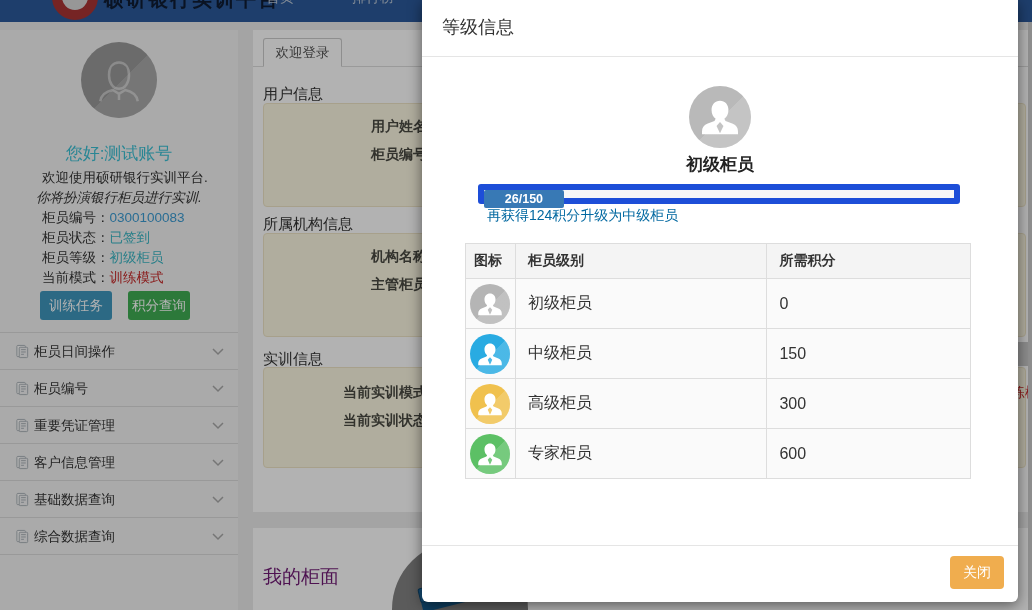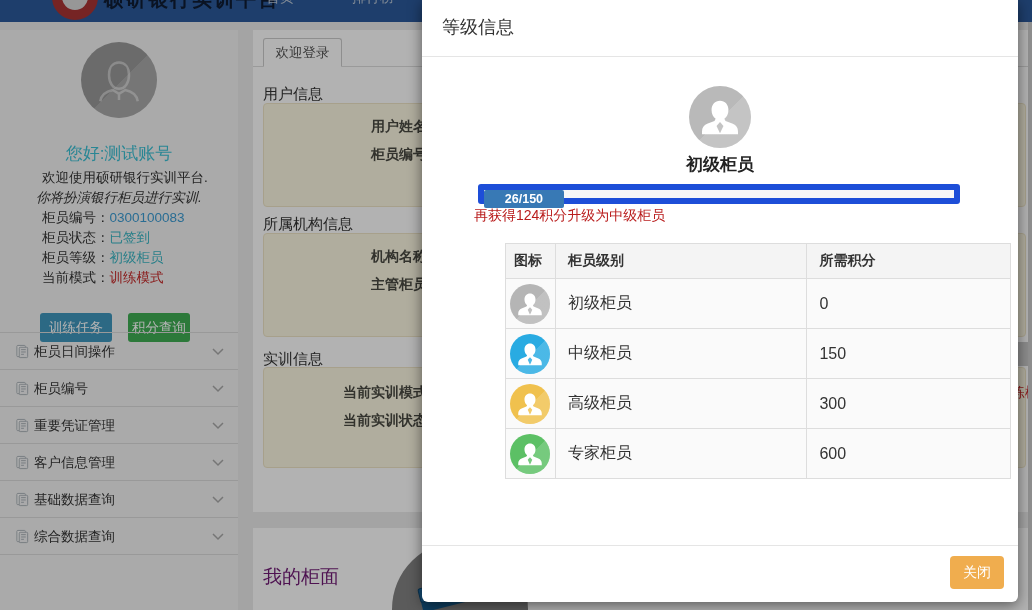--- a/index.html
+++ b/index.html
@@ -25,21 +25,21 @@
   .sheen::after { content:""; position:absolute; inset:0; border-radius:50%;
                   background:linear-gradient(135deg, transparent 52%, rgba(255,255,255,0.16) 52%); }
   .avatar-big svg { position:absolute; left:8px; top:8px; width:60px; height:60px; }
   .greeting { position:absolute; left:0; top:112px; width:100%; text-align:center;
               color:#3cc0d4; font-size:17px; }
   .welcome { position:absolute; left:0; width:100%; text-align:center; font-size:13.5px; color:#333; }
   .welcome.w1 { top:139px;padding-left:12px; } .welcome.w2 { top:159px;font-style:italic; }
   .info-list { position:absolute; left:42px; top:178px; font-size:13.5px; line-height:20px; }
   .info-row span { vertical-align:top; }
   .side-btn { position:absolute; top:261px; height:29px; border:none; border-radius:3px;
-              color:#fff; font-size:13.5px; font-family:inherit; cursor:pointer;margin-top:22px; }
+              color:#fff; font-size:13.5px; font-family:inherit; cursor:pointer; }
   .side-btn.b1 { left:40px; width:72px; }
   .side-btn.b2 { left:128px; width:62px; }
   .menu { position:absolute; left:0; top:302px; width:238px; border-top:1px solid #dcdcdc; }
   .menu-item { position:relative; height:37px; border-bottom:1px solid #dcdcdc; font-size:13.5px;
                line-height:37px; cursor:pointer; }
   .menu-item .doc { position:absolute; left:15px; top:11px; width:15px; height:15px; }
   .menu-item .mlabel { position:absolute; left:34px; }
   .menu-item .chev { position:absolute; right:14px; top:15px; width:12px; height:8px; }
 
   
@@ -78,22 +78,22 @@
   .modal-body { position:absolute; left:0; top:57px; right:0; bottom:57px; }
   .avatar-mid { position:absolute; left:267px; top:29px; width:62px; height:62px; border-radius:50%;
                 background:#b9b9b9; overflow:hidden; }
   .avatar-mid svg { position:absolute; left:5px; top:5px; width:52px; height:52px; }
   .level-name { position:absolute; left:0; top:96px; width:100%; text-align:center;
                 font-size:17px; font-weight:bold; color:#222; }
   .progress { position:absolute; left:56px; right:58px; top:127px; height:20px;
               background:#f7f7f7; border:6px solid #1d4ed8; border-radius:3px; }
   .progress-fill { height:18px; border-radius:2px; text-align:center; line-height:18px;
                    color:#fff; font-size:12.5px; font-weight:bold; }
-  .progress-hint { position:absolute; left:52px; top:150px; font-size:14px; color:#b91c1c; }
-  table.levels { position:absolute; left:43px; top:186px; width:506px; border-collapse:collapse;margin-left:40px; }
+  .progress-hint { position:absolute; left:65px; top:150px; font-size:14px; color:#0369a1; }
+  table.levels { position:absolute; left:43px; top:186px; width:506px; border-collapse:collapse; }
   table.levels th, table.levels td { border:1px solid #ddd; }
   table.levels th { height:35px; background:#f4f4f4; font-size:14px; color:#333;
                     text-align:left; padding-left:12px; font-weight:bold; }
   table.levels td { height:50px; background:#fafafa; font-size:16px; color:#333; padding-left:12px; }
   table.levels td.icon-cell { padding:0; text-align:center; }
   .lvl-icon { display:inline-block; width:40px; height:40px; border-radius:50%;
               position:relative; overflow:hidden; vertical-align:middle; }
   .lvl-icon svg { position:absolute; left:3px; top:3px; width:34px; height:34px; }
   .modal-footer { position:absolute; left:0; bottom:0; right:0; height:57px; border-top:1px solid #e5e5e5; }
   .close-btn { position:absolute; right:14px; top:10px; width:54px; height:33px;

